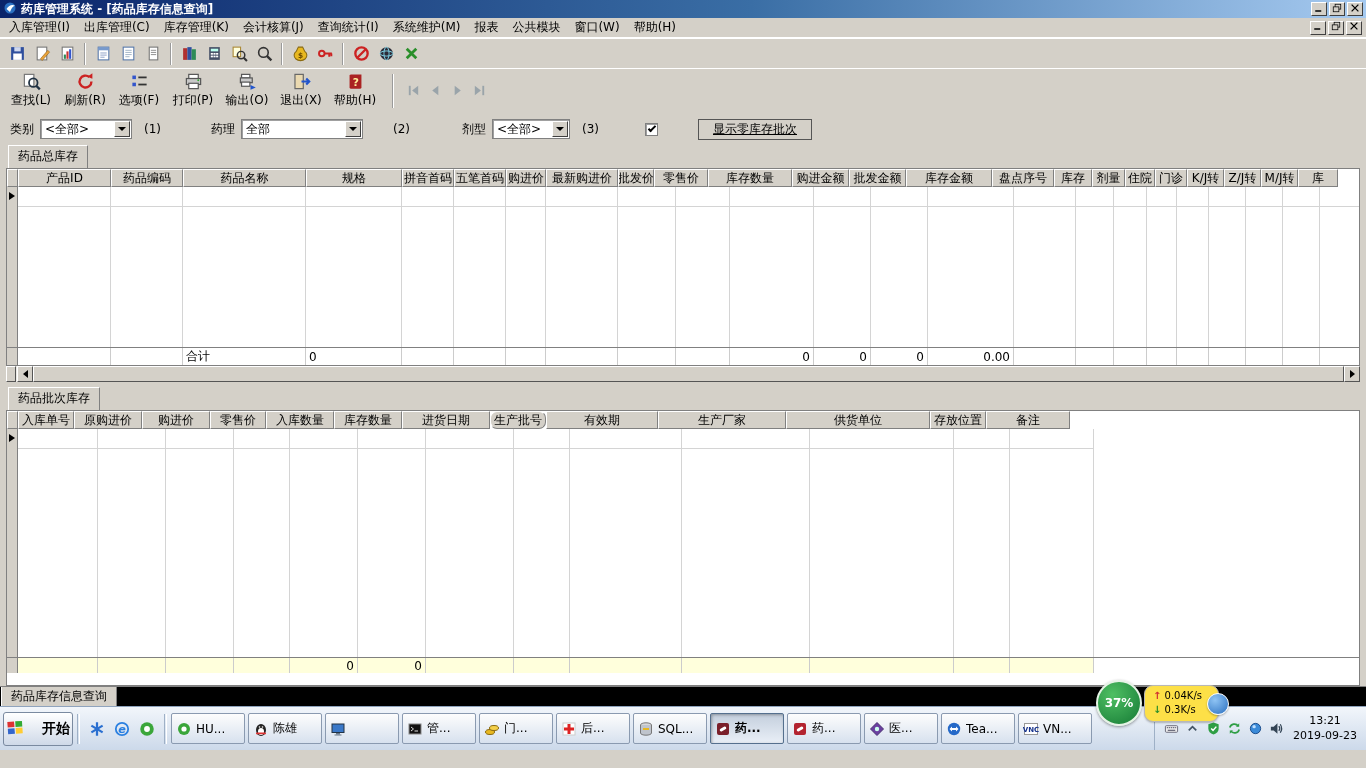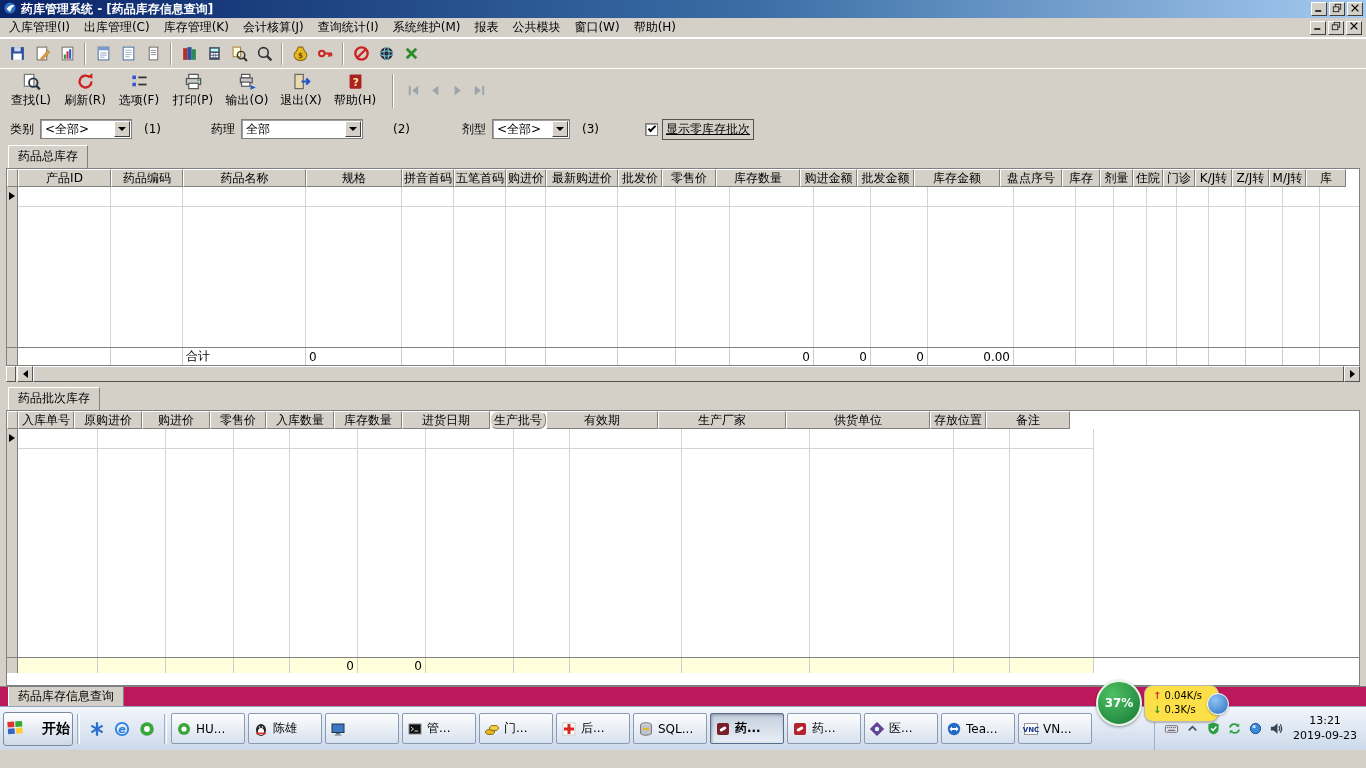--- a/index.html
+++ b/index.html
@@ -34,21 +34,21 @@
   
   .filter-row{flex:none;height:34px;display:flex;align-items:center;background:#D4D0C8;padding-left:10px;}
   .flabel{white-space:nowrap;}
   .combo{height:20px;background:#fff;border:1px solid #808080;box-shadow:inset 1px 1px 0 #a0a0a0;display:flex;align-items:center;justify-content:space-between;padding-left:4px;margin-left:6px;}
   .combo-btn{width:16px;height:16px;background:#D4D0C8;border:1px solid;border-color:#fff #404040 #404040 #fff;display:flex;align-items:center;justify-content:center;margin-right:1px;}
   .tri-down{width:0;height:0;border-top:4px solid #000;border-left:4px solid transparent;border-right:4px solid transparent;}
   .fhint{margin-left:12px;}
   .zero-check{display:flex;align-items:center;gap:4px;margin-left:46px;}
   .checkbox{width:13px;height:13px;background:#fff;border:1px solid #808080;box-shadow:inset 1px 1px 0 #a0a0a0;display:flex;align-items:flex-start;justify-content:center;}
   .checkmark{width:8px;height:4px;border-left:2px solid #000;border-bottom:2px solid #000;transform:rotate(-45deg);margin-top:2px;}
-  .zlabel{border:1px solid #555;padding:1px 3px;text-decoration:underline;}
+  .zlabel{border:1px solid #555;padding:1px 14px;text-decoration:underline;margin-left:36px;}
 
   
   .tabstrip{flex:none;height:22px;display:flex;align-items:flex-end;padding-left:8px;background:#D4D0C8;}
   .tabstrip.second{height:28px;}
   .tab{background:#D4D0C8;border-top:1px solid #fff;border-left:1px solid #fff;border-right:1px solid #808080;padding:2px 9px 3px 9px;white-space:nowrap;}
 
   
   .grid{margin:0 6px;background:#fff;border:1px solid #808080;display:flex;flex-direction:column;overflow:hidden;position:relative;}
   .grid-main{flex:none;height:198px;}
   .grid-batch{flex:none;height:276px;}
@@ -68,21 +68,21 @@
 
   
   .hscroll{flex:none;height:16px;margin:0 6px;background:#ECEAE4;display:flex;align-items:stretch;}
   .hs-box{width:10px;background:#D4D0C8;border:1px solid;border-color:#fff #555 #555 #fff;margin-right:1px;}
   .hs-btn{width:16px;background:#D4D0C8;border:1px solid;border-color:#fff #555 #555 #fff;display:flex;align-items:center;justify-content:center;}
   .hs-thumb{flex:1;background:#D4D0C8;border:1px solid;border-color:#fff #555 #555 #fff;}
   .tri-left{width:0;height:0;border-right:5px solid #000;border-top:4px solid transparent;border-bottom:4px solid transparent;}
   .tri-right{width:0;height:0;border-left:5px solid #000;border-top:4px solid transparent;border-bottom:4px solid transparent;}
 
   
-  .bottom-tabstrip{flex:none;height:20px;background:#be185d;border-top:1px solid #808080;display:flex;align-items:flex-start;padding-left:8px;font-family:Liberation Mono, monospace;}
+  .bottom-tabstrip{flex:none;height:20px;background:#000000;border-top:1px solid #808080;display:flex;align-items:flex-start;padding-left:1px;font-family:Liberation Mono, monospace;}
   .btab{background:#D4D0C8;border-left:1px solid #fff;border-right:1px solid #808080;border-bottom:1px solid #808080;padding:1px 9px 2px 9px;white-space:nowrap;}
   .statusbar{flex:none;height:18px;background:#D4D0C8;display:flex;gap:2px;padding:1px 2px;}
   .sb-panel{border:1px solid;border-color:#808080 #fff #fff #808080;display:flex;align-items:center;padding:0 5px;font-size:12px;overflow:hidden;white-space:nowrap;}
   .sb-flex{flex:1;}
 
   
   .taskbar{flex:none;height:44px;background:linear-gradient(#f2f6fb,#ccd9ea);border-top:1px solid #8fa3bd;display:flex;align-items:center;padding:0 3px;gap:4px;}
   .start-btn{height:34px;width:70px;border-radius:3px;background:linear-gradient(#ffffff,#cfd9e8);border:1px solid #7a8aa0;display:flex;align-items:center;justify-content:center;gap:18px;font-weight:bold;font-size:14px;}
   .ql{display:flex;align-items:center;gap:3px;padding:0 2px;}
   .ql-icon{width:22px;height:22px;display:flex;align-items:center;justify-content:center;}
@@ -416,21 +416,21 @@
       <div class="grid-head">
         <div class="gh-cell" style="width: 11px;"></div>
         <div class="gh-cell" style="width: 93px;">产品ID</div>
         <div class="gh-cell" style="width: 72px;">药品编码</div>
         <div class="gh-cell" style="width: 123px;">药品名称</div>
         <div class="gh-cell" style="width: 96px;">规格</div>
         <div class="gh-cell" style="width: 52px;">拼音首码</div>
         <div class="gh-cell" style="width: 52px;">五笔首码</div>
         <div class="gh-cell" style="width: 40px;">购进价</div>
         <div class="gh-cell" style="width: 72px;">最新购进价</div>
-        <div class="gh-cell" style="width: 44px;">批发价</div>
+        <div class="gh-cell" style="width: 36px;">批发价</div>
         <div class="gh-cell" style="width: 54px;">零售价</div>
         <div class="gh-cell" style="width: 84px;">库存数量</div>
         <div class="gh-cell" style="width: 57px;">购进金额</div>
         <div class="gh-cell" style="width: 57px;">批发金额</div>
         <div class="gh-cell" style="width: 86px;">库存金额</div>
         <div class="gh-cell" style="width: 62px;">盘点序号</div>
         <div class="gh-cell" style="width: 38px;">库存</div>
         <div class="gh-cell" style="width: 33px;">剂量</div>
         <div class="gh-cell" style="width: 30px;">住院</div>
         <div class="gh-cell" style="width: 32px;">门诊</div>

